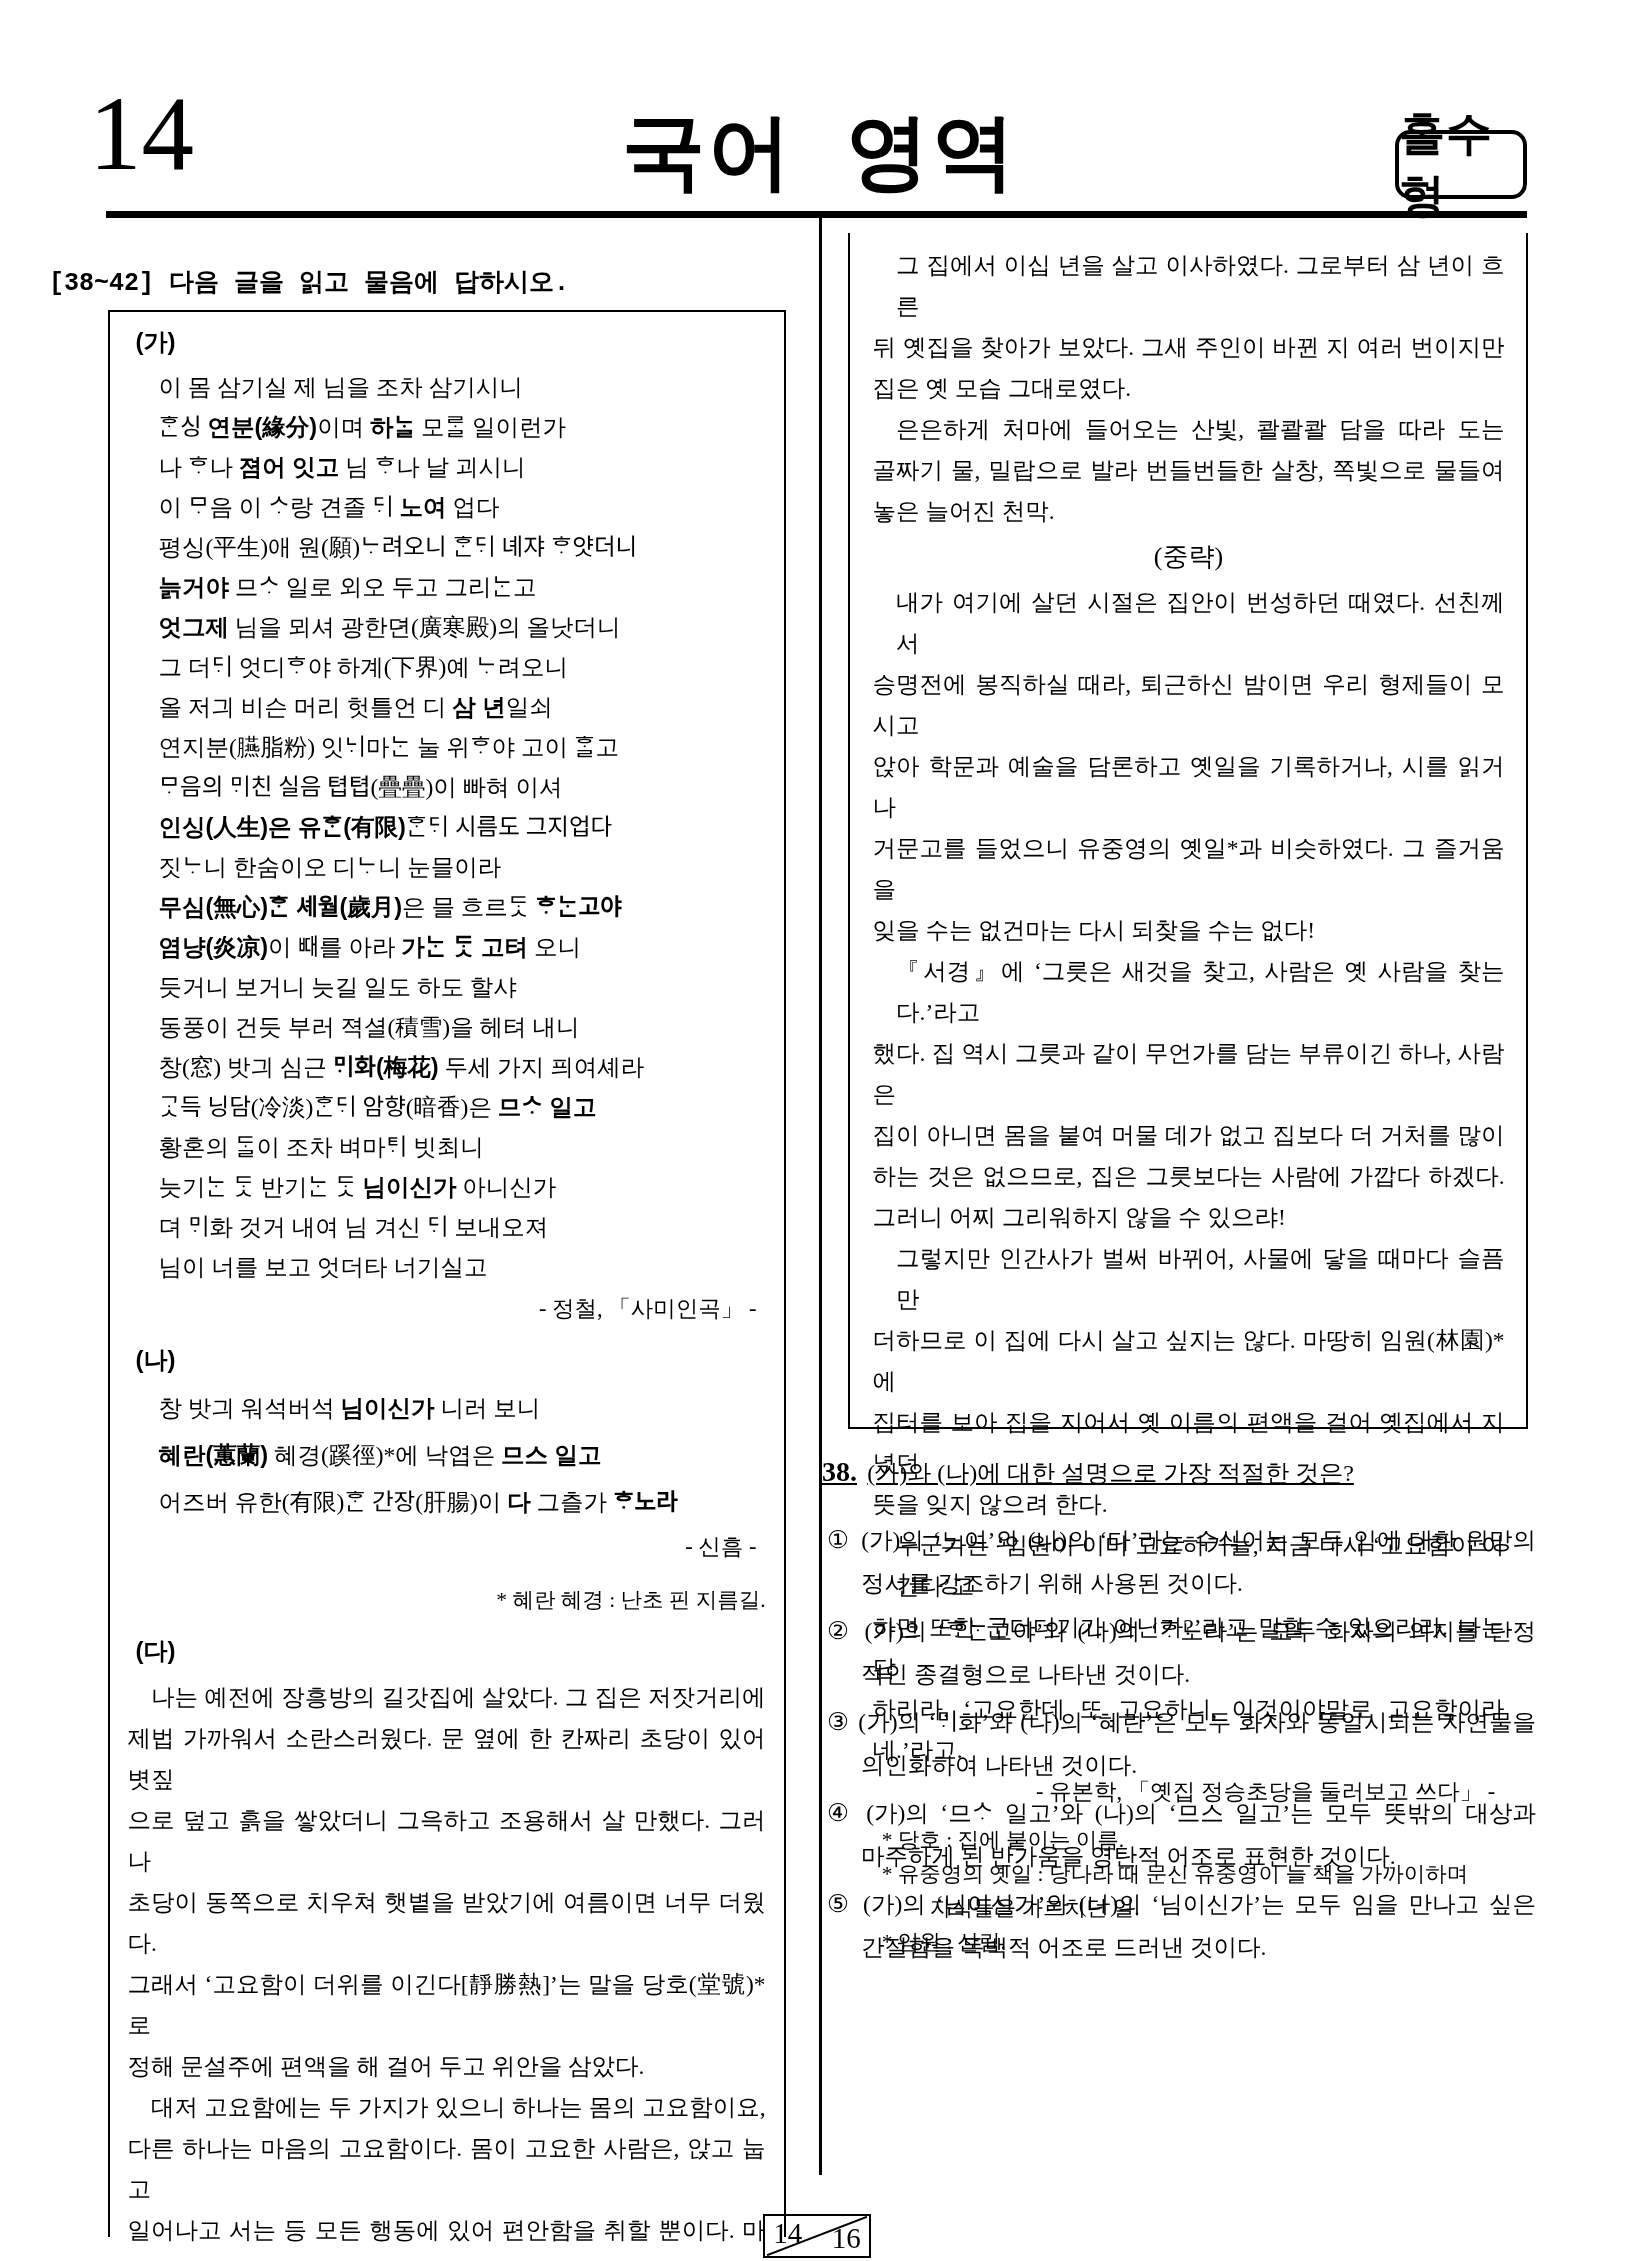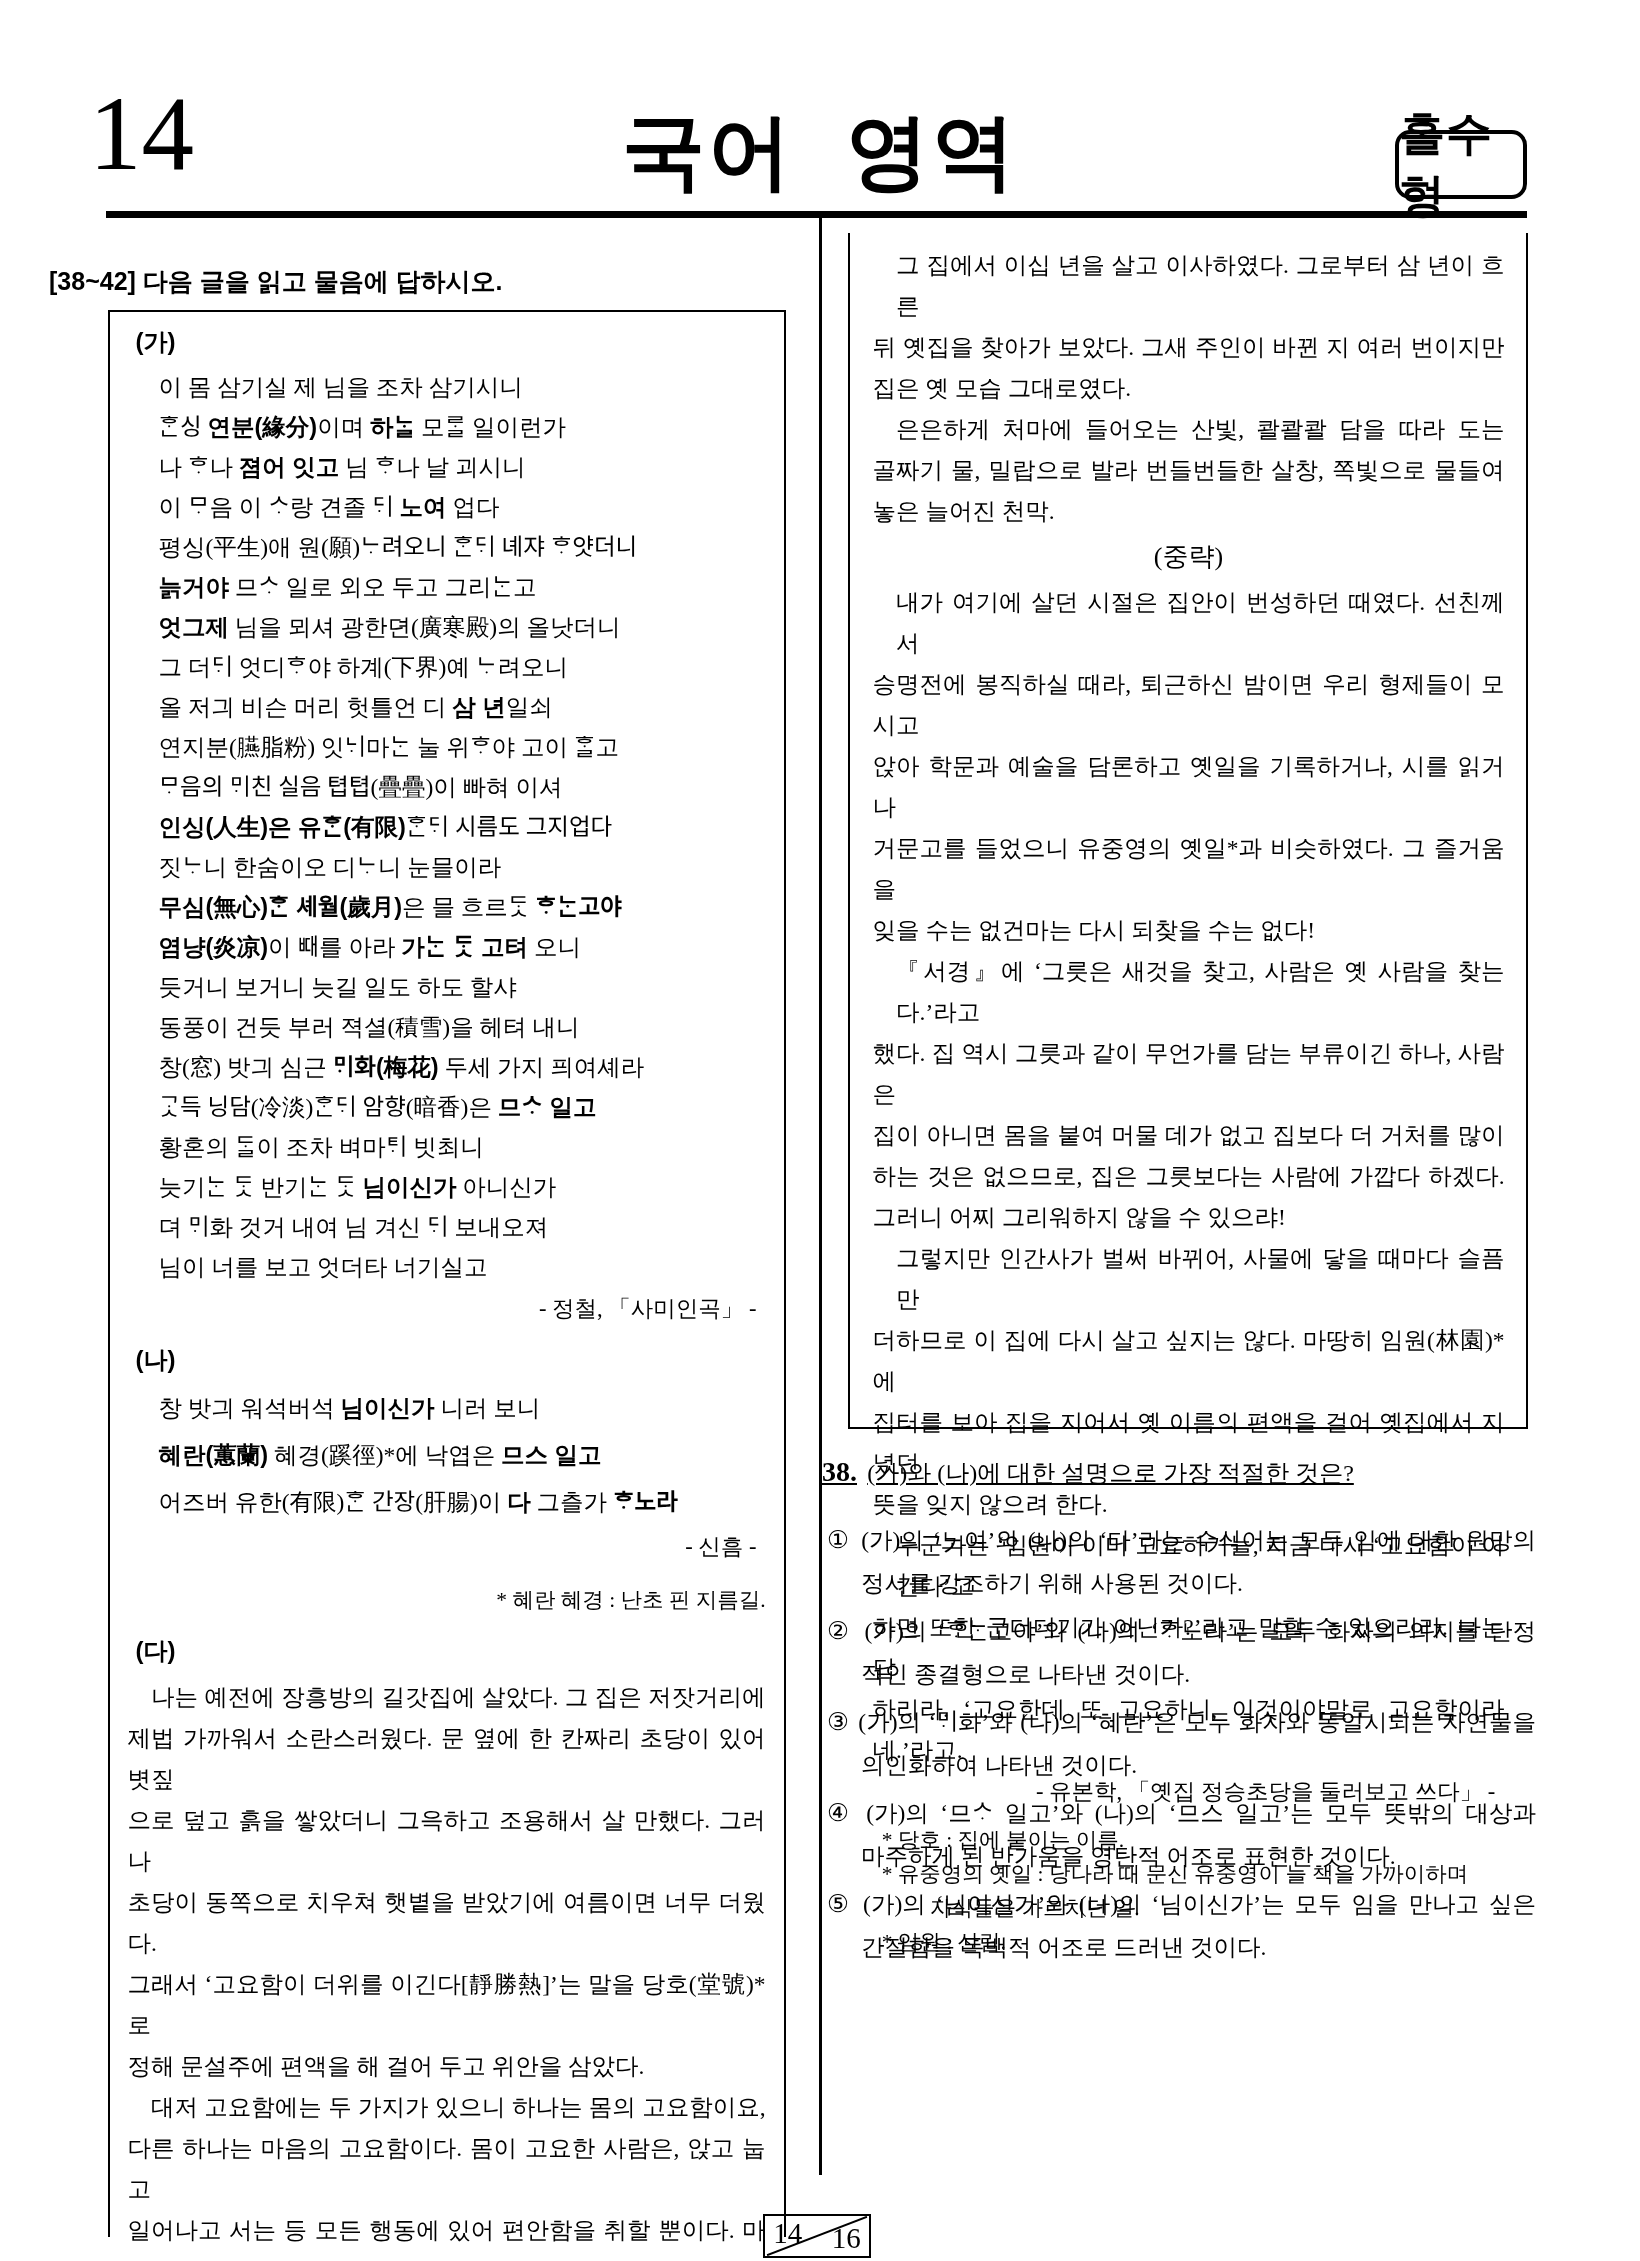--- a/index.html
+++ b/index.html
@@ -12,21 +12,21 @@
   }
   
   .hdr-num  { position:absolute; left:89px; top:76px; font-size:105px; line-height:1.1; font-weight:400; }
   .hdr-title{ position:absolute; left:0; right:0; top:97px; text-align:center;
               font-size:83px; font-weight:700; letter-spacing:3.1px; word-spacing:28px; }
   .hdr-badge{ position:absolute; left:1395px; top:130px; width:132px; height:69px;
               border:4.1px solid #000; border-radius:15.3px; display:flex; align-items:center; justify-content:center;
               font-family:"Liberation Sans","DejaVu Sans",sans-serif; font-weight:700; font-size:46px; letter-spacing:1px; }
   .hdr-rule { position:absolute; left:106px; top:211px; width:1421px; height:7.2px; background:#000; }
   .col-divider{ position:absolute; left:819px; top:218px; width:3.1px; height:1957px; background:#000; }
-  .instruction{ position:absolute; left:49px; top:265px; font-family:Liberation Sans, sans-serif;
+  .instruction{ position:absolute; left:49px; top:265px; font-family:Liberation Mono, monospace;
               font-weight:700; font-size:25px; }
   
   .box-left { position:absolute; left:108px; top:310px; width:678px; height:1927px;
               border:2px solid #000; border-bottom:none; padding:15.3px 18.4px 0 17.4px; }
   .box-right{ position:absolute; left:848px; top:233px; width:680px; height:1196px;
               border:2px solid #000; border-top:none; padding:12.3px 21.5px 0 22.5px; }
   .sec-label{ font-family:"Liberation Sans","DejaVu Sans",sans-serif; font-weight:700; font-size:24px;
               margin:0 0 10.2px 8.2px; line-height:30px; }
   .verse > div { font-size:23.5px; line-height:40px; margin-left:31px; white-space:nowrap; }
   .verse-na > div { line-height:47px; }

